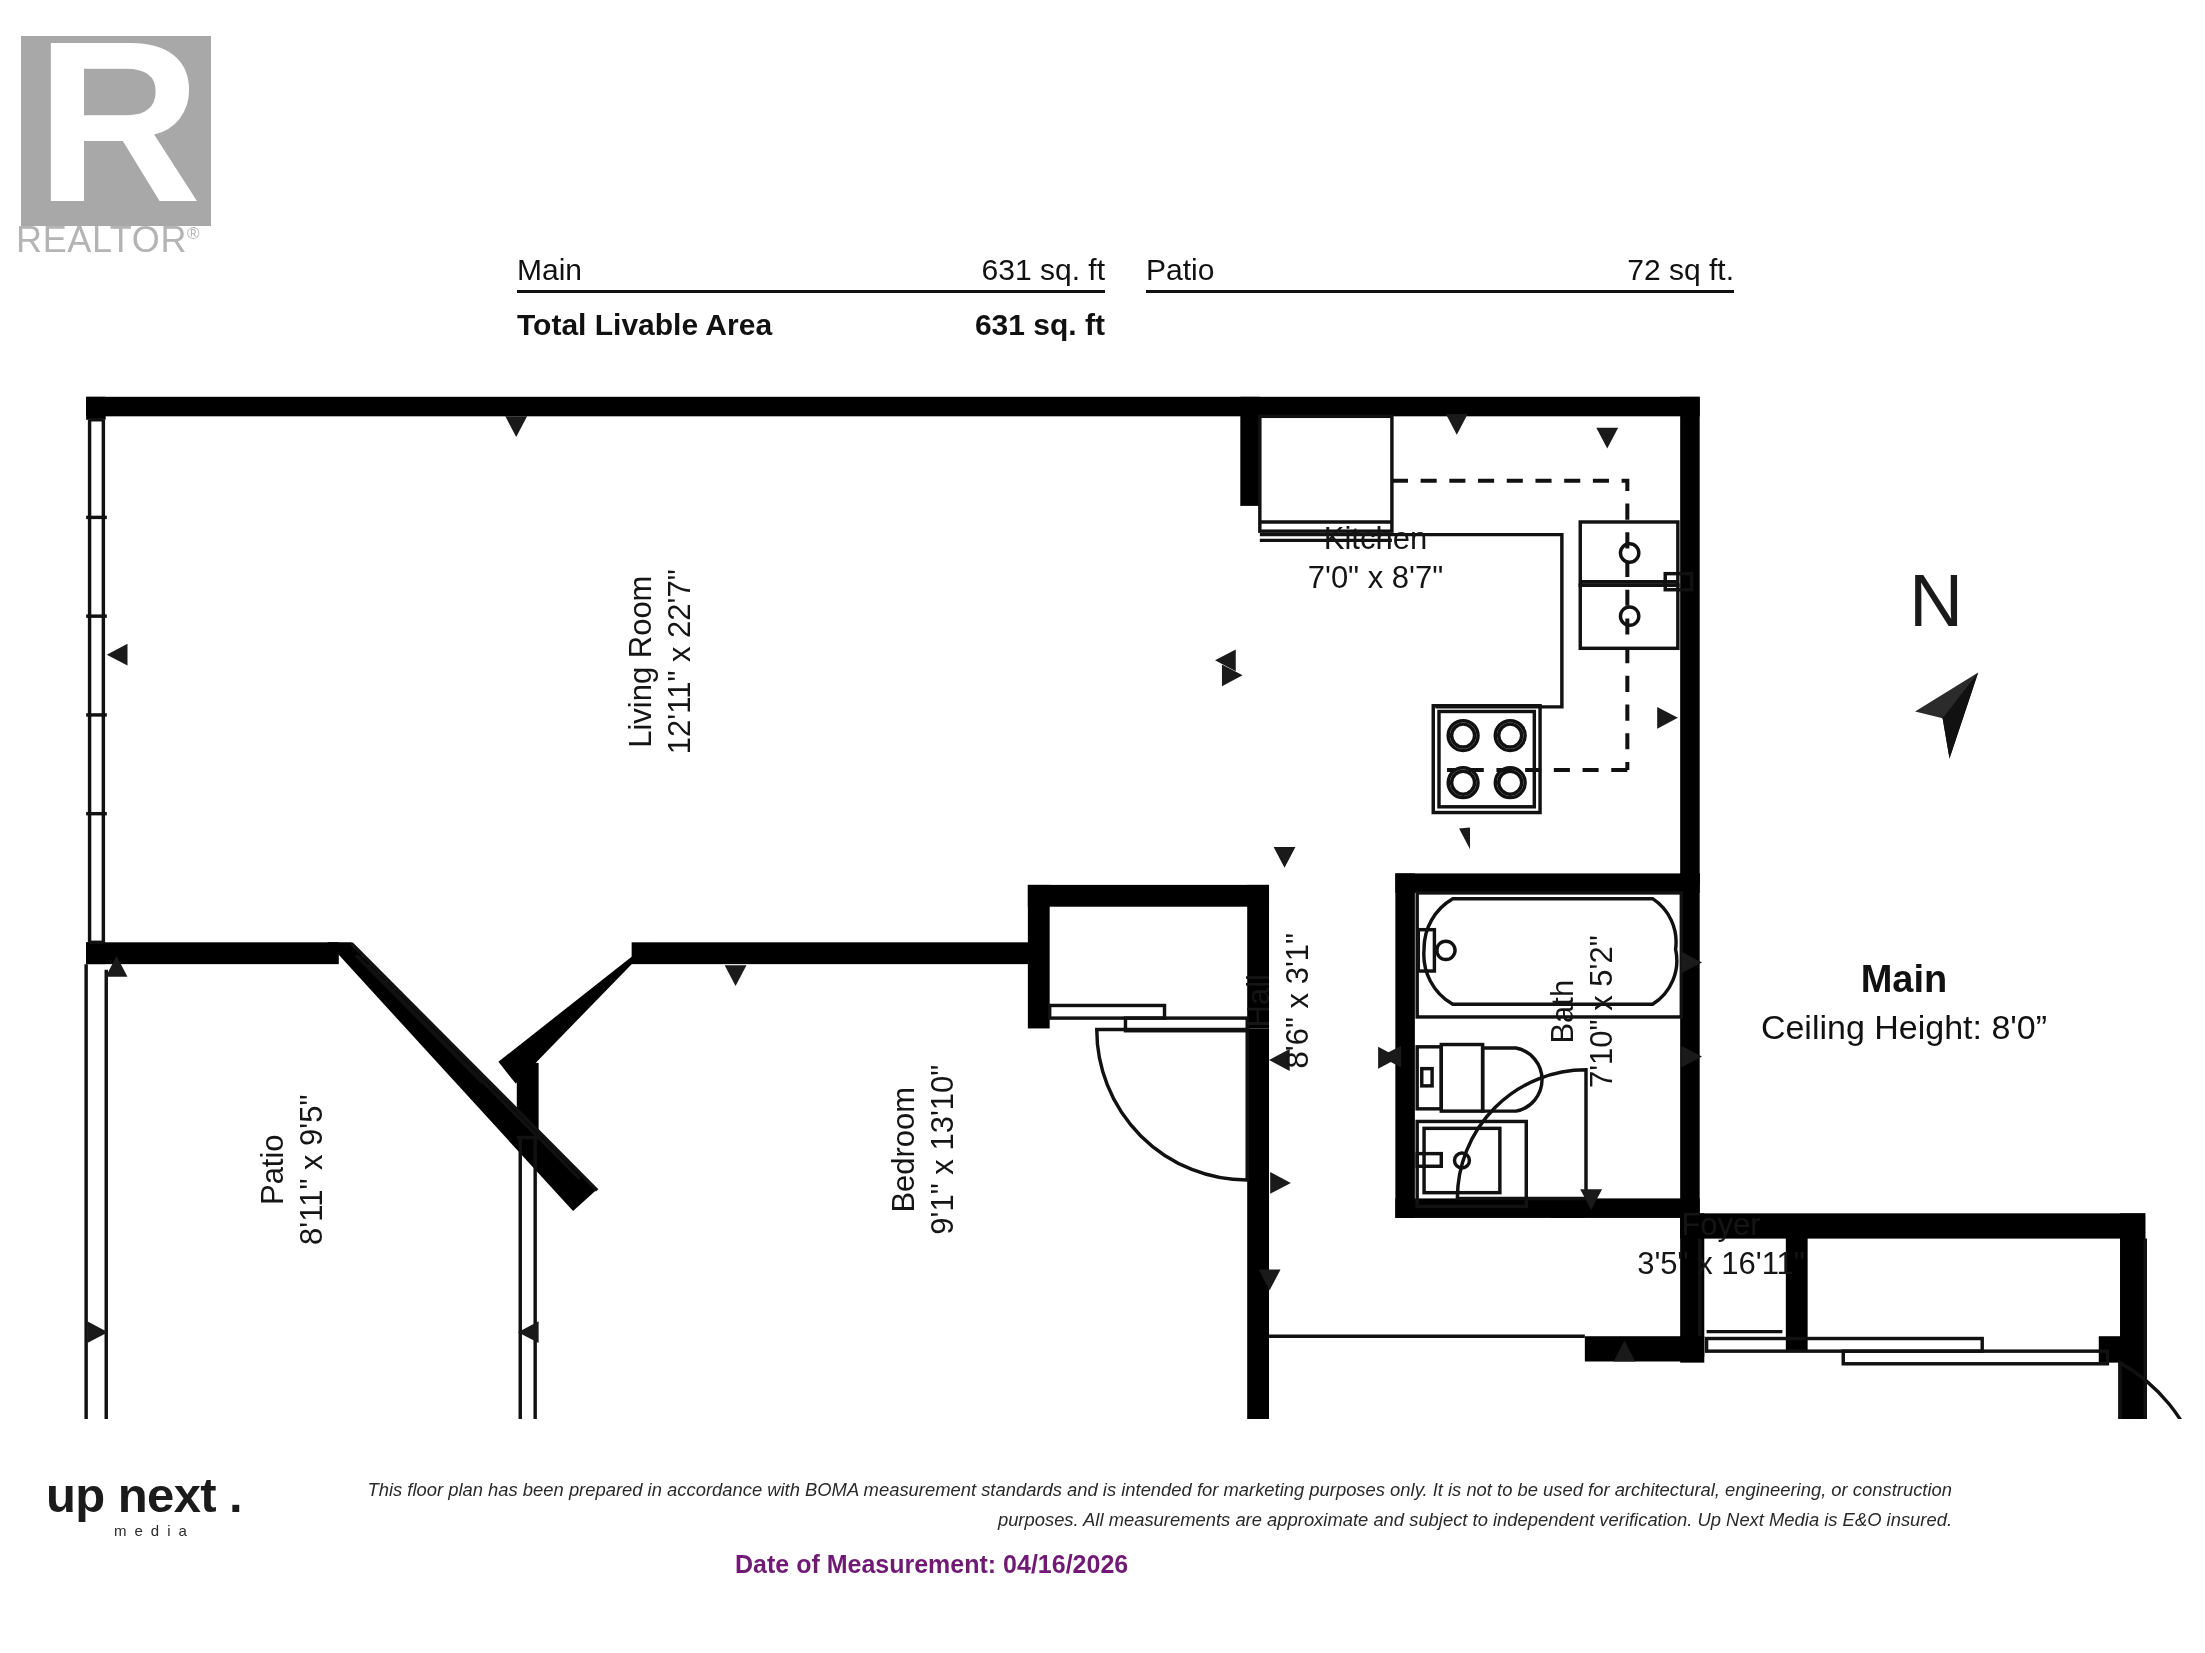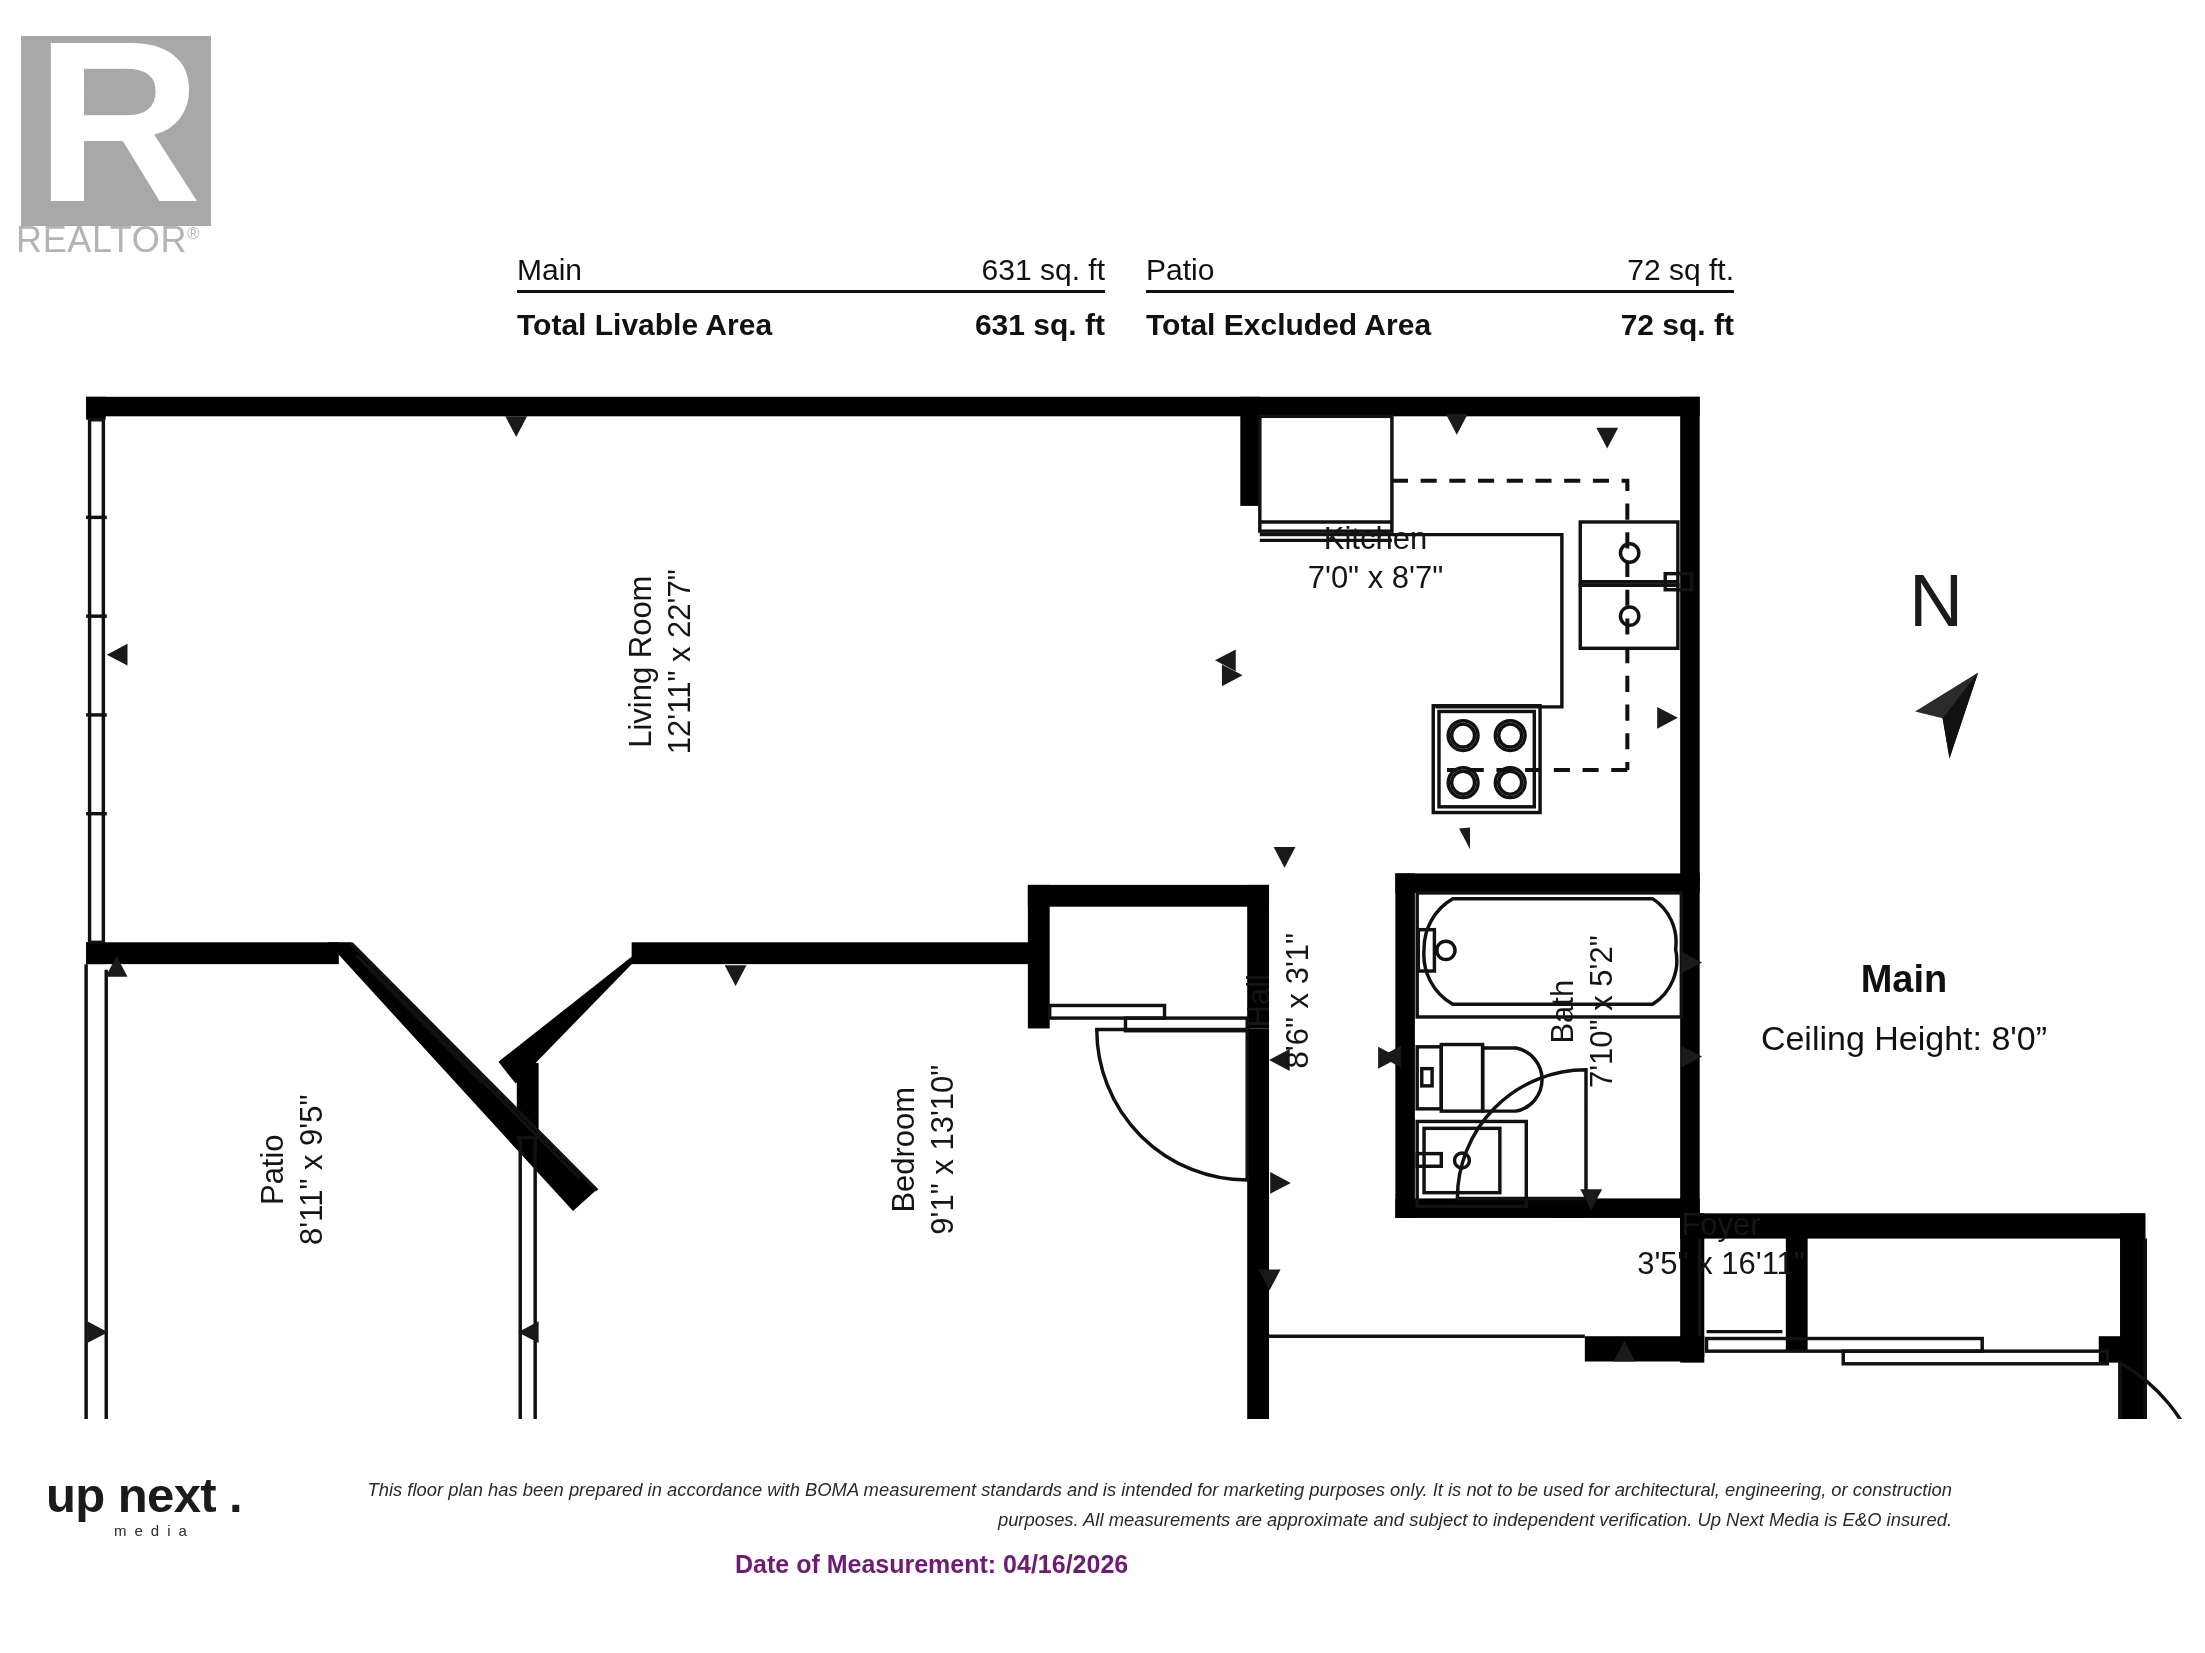--- a/index.html
+++ b/index.html
@@ -99,21 +99,21 @@
   #ceiling-block {
     position: absolute; left: 1660px; top: 959px;
     width: 488px; text-align: center;
   }
   #ceiling-title {
     font-size: 38px; font-weight: bold; color: #111111; line-height: 41px;
     font-family: "Liberation Sans", sans-serif;
   }
   #ceiling-text {
     font-size: 34px; font-weight: normal; color: #111111; line-height: 40px;
-    margin-top: 18px; white-space: nowrap;
+    margin-top: 7px; white-space: nowrap;
     font-family: "Liberation Sans", sans-serif;
   }
 
   
   .room-label {
     position: absolute;
     font-family: "Liberation Sans", sans-serif;
     color: #151515;
     text-align: center;
     white-space: nowrap;
@@ -171,24 +171,20 @@
       <div class="area-row line2">
         <span class="area-label">Total Livable Area</span>
         <span class="area-value">631 sq. ft</span>
       </div>
     </div>
     <div class="area-col">
       <div class="area-row line1">
         <span class="area-label">Patio</span>
         <span class="area-value">72 sq ft.</span>
       </div>
-      <div class="area-row line2">
-        <span class="area-label">Total Excluded Area</span>
-        <span class="area-value">72 sq. ft</span>
-      </div>
     </div>
   </div>
 </div>
 
 <div id="plan">
 <svg width="2205" height="1051" viewBox="0 0 3840 1830" xmlns="http://www.w3.org/2000/svg">
 
   <g fill="#000000">
 
     <rect x="150" y="50" width="2810" height="34"></rect>

